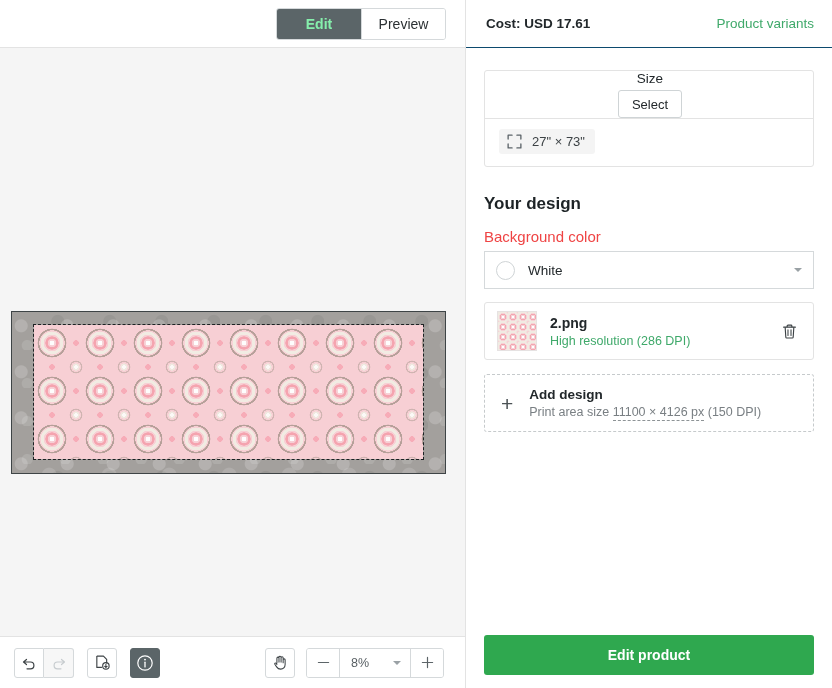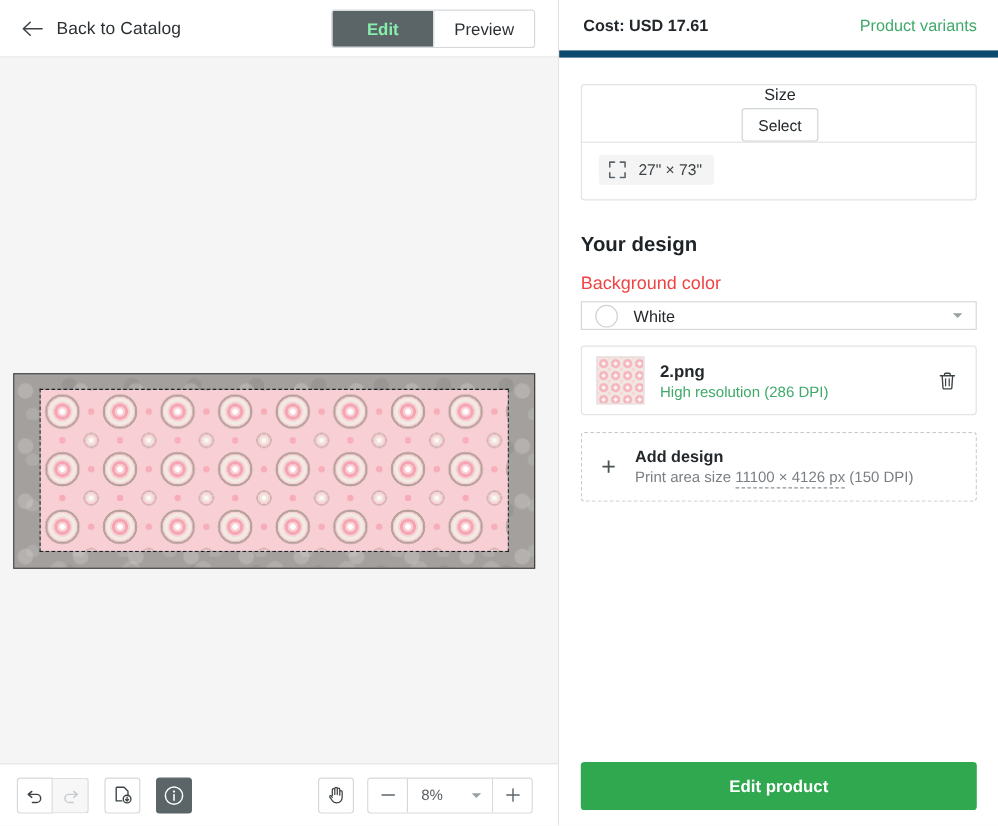--- a/index.html
+++ b/index.html
@@ -138,21 +138,21 @@
     display: flex; align-items: center; gap: 18px;
     height: 28px; padding: 0 9px 0 11px; cursor: pointer;
     border-left: 1px solid #d5d9db; border-right: 1px solid #d5d9db;
   }
   .zoom-value { font-size: 12.5px; color: #585f63; min-width: 24px; }
   .caret { width: 0; height: 0; border-left: 4px solid transparent; border-right: 4px solid transparent; border-top: 4px solid #9aa1a5; }
 
   
   .right-col { width: 366px; height: 688px; display: flex; flex-direction: column; background: #fff; }
   .right-header {
-    height: 48px; flex: 0 0 48px; border-bottom: 6px solid #0c4a6e;
+    height: 48px; flex: 0 0 48px; border-bottom: 1px solid #0c4a6e;
     display: flex; align-items: center; justify-content: space-between;
     padding: 0 18px 0 20px;
   }
   .cost-text { font-size: 13.5px; font-weight: bold; color: #22282b; }
   .variants-link { font-size: 13.5px; color: #3fa96a; cursor: pointer; }
 
   .right-body { flex: 1 1 auto; padding: 22px 18px 0 18px; overflow: hidden; }
 
   .card { border: 1px solid #e3e3e3; border-radius: 3px; background: #fff; }
   .card-head {
@@ -171,21 +171,21 @@
     display: inline-flex; align-items: center; gap: 10px;
     background: #f4f4f4; border-radius: 3px; padding: 5px 10px 5px 8px;
     cursor: pointer;
   }
   .size-chip-label { font-size: 13px; color: #3c4245; }
 
   .section-title { font-size: 17px; font-weight: bold; color: #1d2326; margin: 27px 0 0 0; }
   .field-label { font-size: 15px; color: #ef4444; margin: 14px 0 6px 0; }
 
   .select-field {
-    height: 24px; border: 1px solid #d5d9db; border-radius: 0;
+    height: 38px; border: 1px solid #d5d9db; border-radius: 0;
     display: flex; align-items: center; padding: 0 11px 0 11px;
     cursor: pointer; background: #fff;
   }
   .swatch { width: 19px; height: 19px; border-radius: 50%; border: 1px solid #cfd4d6; background: #fff; flex: 0 0 19px; }
   .select-value { flex: 1 1 auto; font-size: 13.5px; color: #22282b; padding-left: 13px; }
 
   .file-card {
     margin-top: 13px; border: 1px solid #e3e3e3; border-radius: 3px;
     height: 58px; display: flex; align-items: center; padding: 0 13px 0 12px; gap: 13px;
   }
@@ -223,26 +223,20 @@
   }
 </style>
 </head>
 <body>
 
 <div class="app">
 
   <div class="left-col">
 
     <div class="left-header">
-      <div class="back-link">
-        <svg class="back-arrow" viewBox="0 0 20 14">
-          <path d="M8 1 L1.6 7 L8 13 M1.6 7 H19" fill="none" stroke="currentColor" stroke-width="1.4" stroke-linecap="round" stroke-linejoin="round"></path>
-        </svg>
-        <span class="back-label">Back to Catalog</span>
-      </div>
 
       <div class="seg-toggle">
         <div class="seg-btn active">Edit</div>
         <div class="seg-btn">Preview</div>
       </div>
     </div>
 
     <div class="canvas-area">
       <div class="rug-wrap">
         <div class="rug-border-tex"></div>

